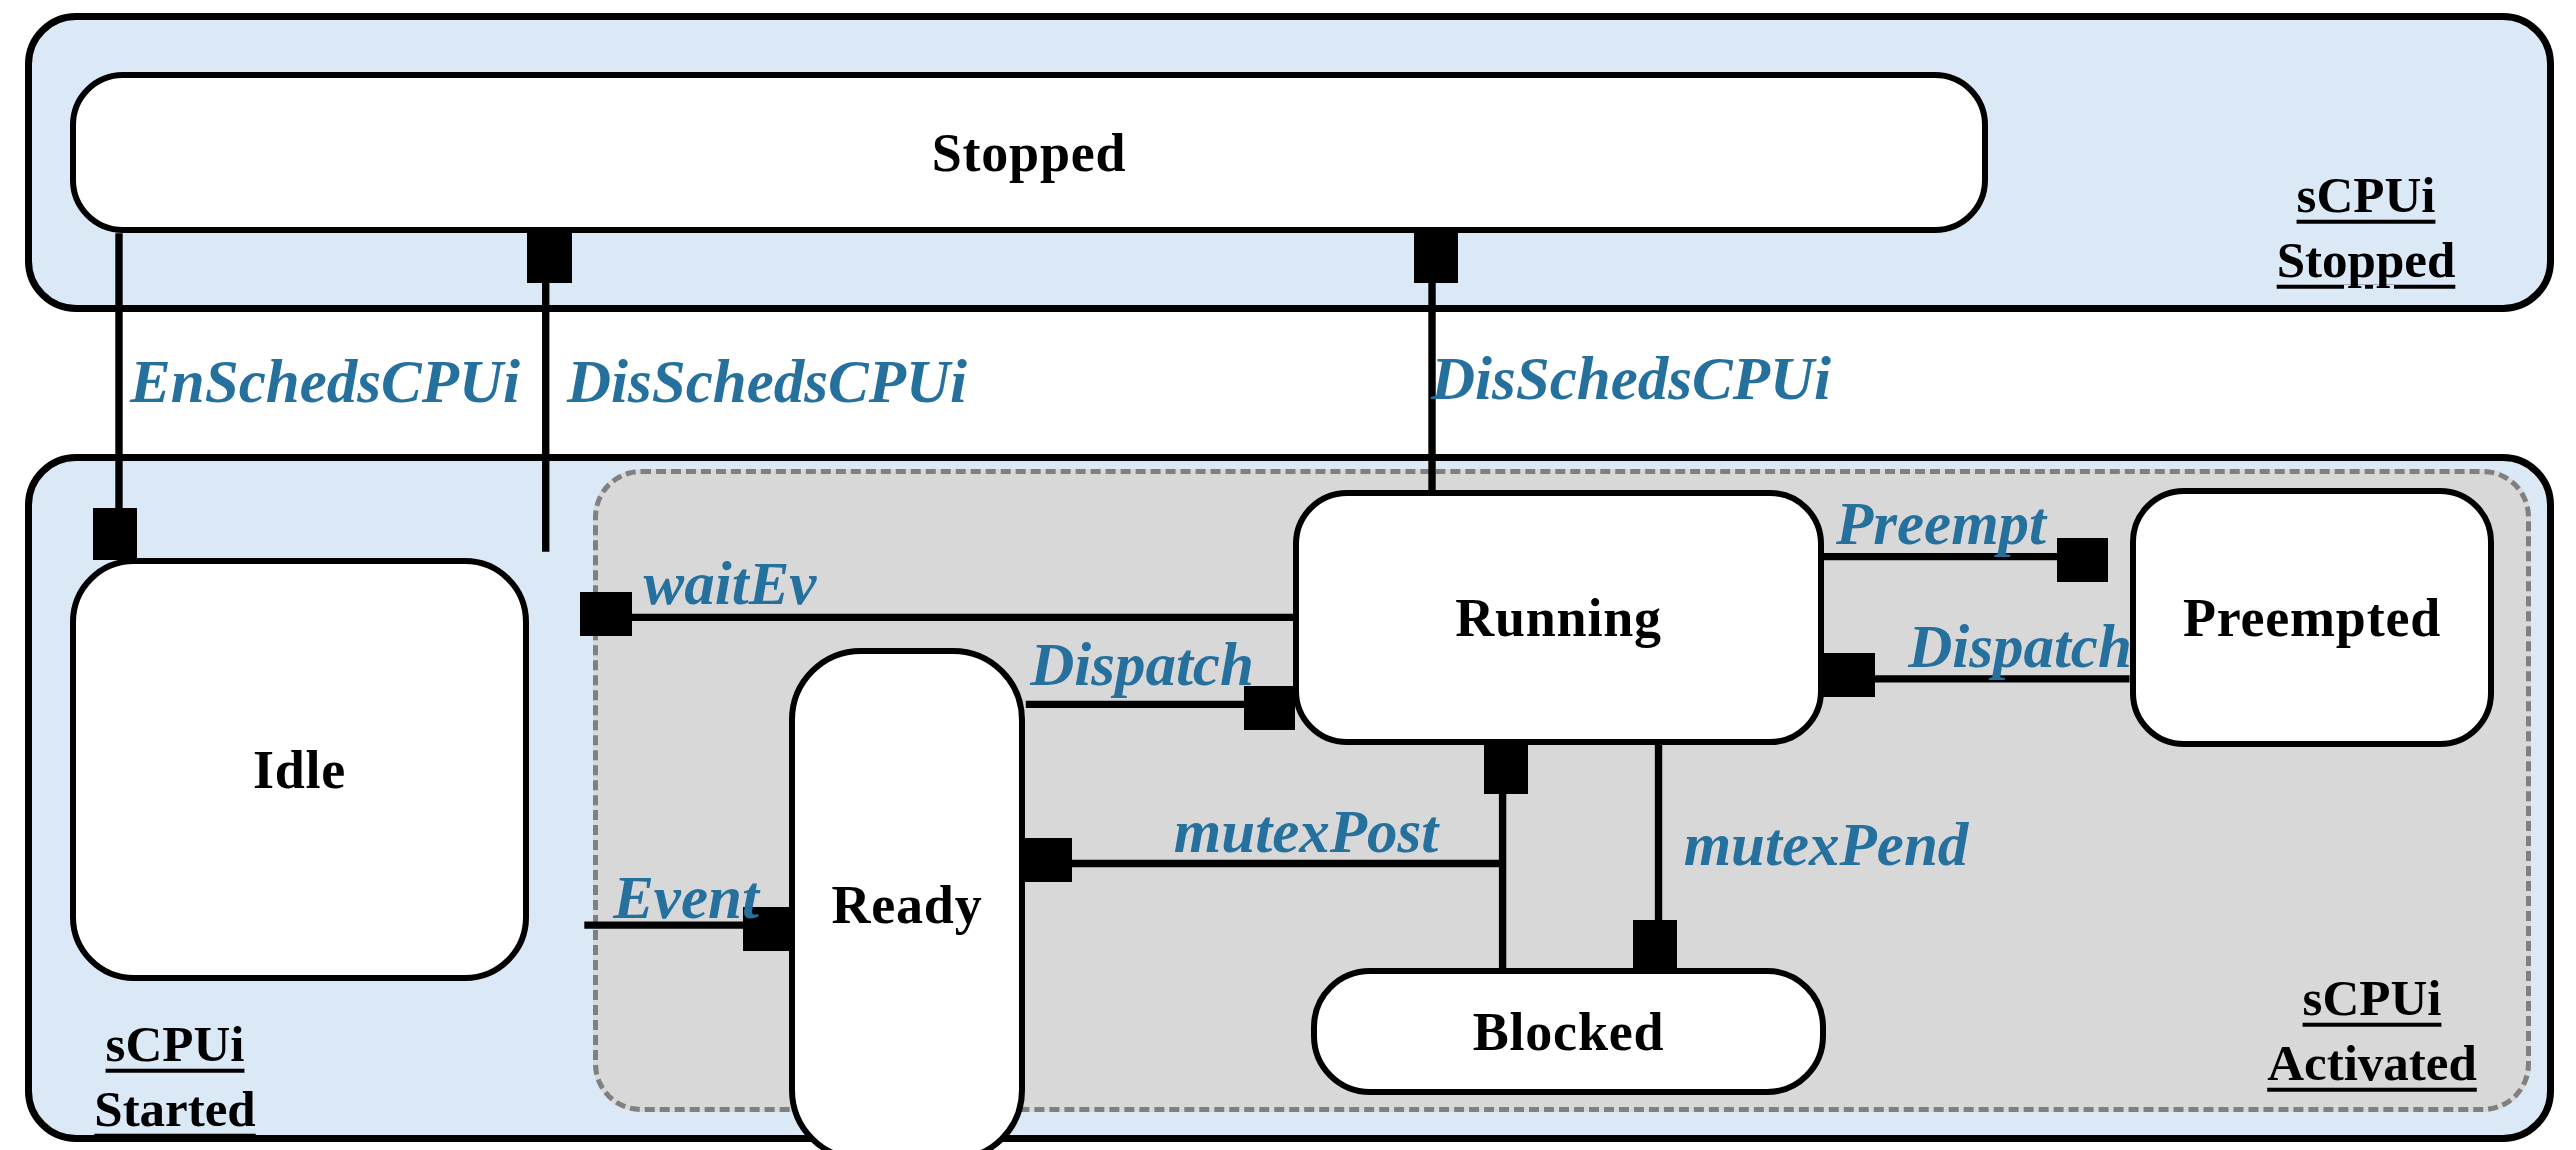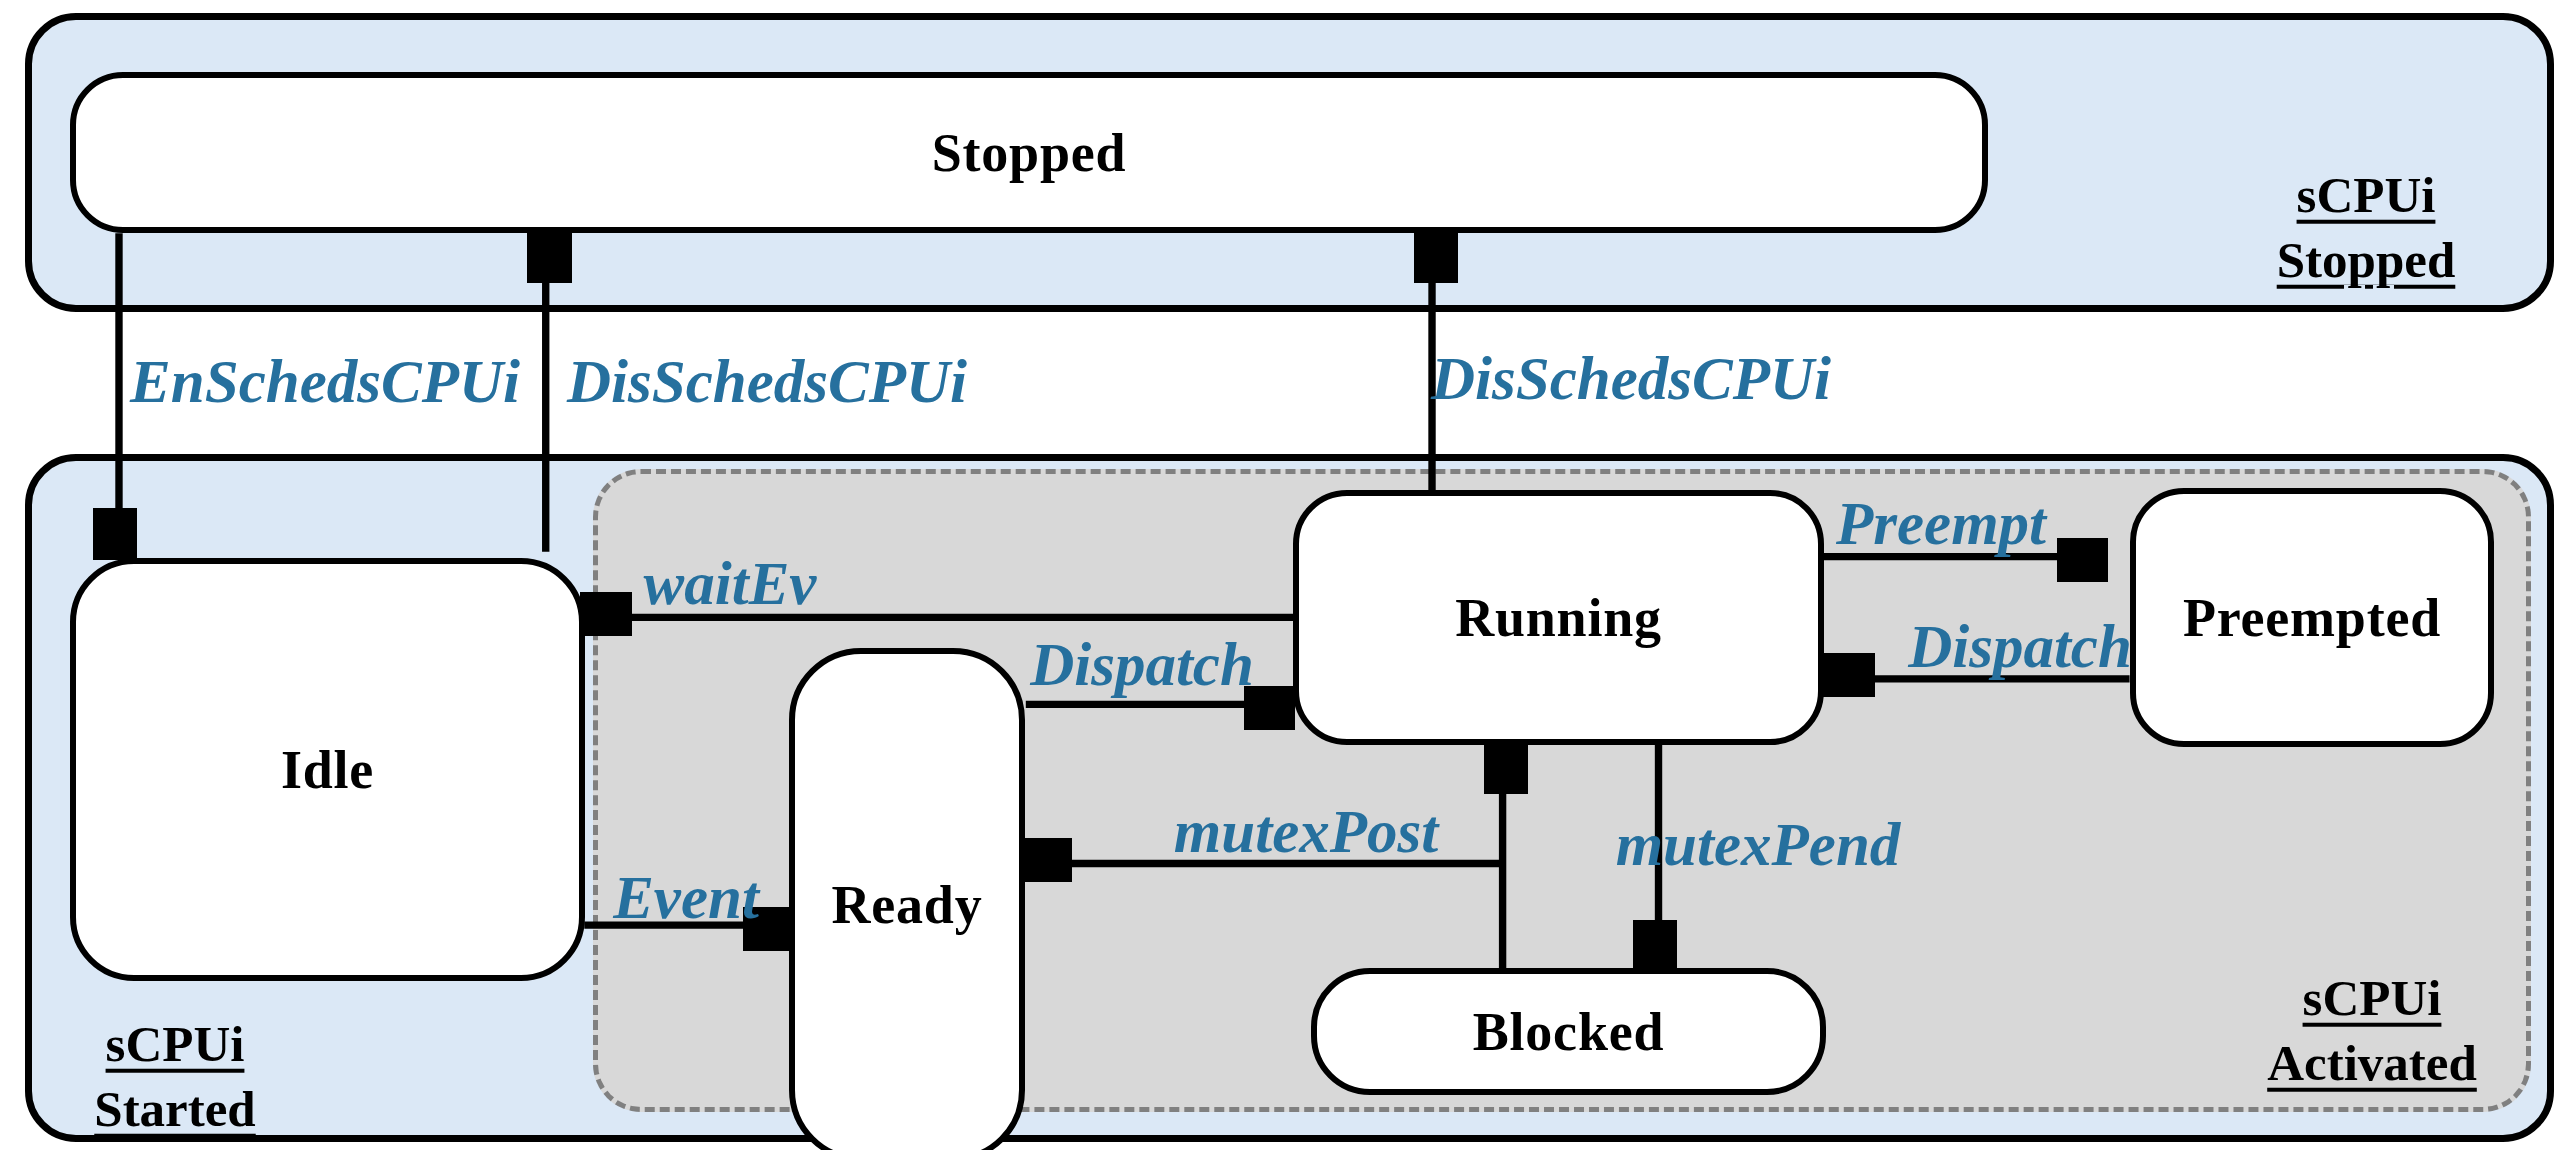--- a/index.html
+++ b/index.html
@@ -59,21 +59,21 @@
   <div class="region" style="left:24.6px; top:13px; width:2529px; height:299px;"></div>
 
   <div class="region" style="left:24.6px; top:454px; width:2529px; height:688px;"></div>
 
   <div class="region activated" style="left:593px; top:469px; width:1938px; height:643px;"></div>
 
   <div class="state" style="left:70px; top:72px; width:1918px; height:161px; border-radius:53px;">
     <span>Stopped</span>
   </div>
 
-  <div class="state" style="left:70px; top:558px; width:515px; height:423px; border-radius:64px;">
+  <div class="state" style="left:70px; top:558px; width:459px; height:423px; border-radius:64px;">
     <span>Idle</span>
   </div>
 
   <div class="state" style="left:789px; top:648px; width:236px; height:514px; border-radius:72px;align-items:center;">
     <span>Ready</span>
   </div>
 
   <div class="state" style="left:1293px; top:490px; width:531px; height:255px; border-radius:54px;">
     <span>Running</span>
   </div>
@@ -107,21 +107,21 @@
 
   <div class="t-label" style="left:325px;  top:382px;">EnSchedsCPUi</div>
   <div class="t-label" style="left:767px;  top:382px;">DisSchedsCPUi</div>
   <div class="t-label" style="left:1631px; top:379px;">DisSchedsCPUi</div>
   <div class="t-label" style="left:730px;  top:584px;">waitEv</div>
   <div class="t-label" style="left:686px;  top:898px;">Event</div>
   <div class="t-label" style="left:1142px; top:665px;">Dispatch</div>
   <div class="t-label" style="left:1941px; top:524px;">Preempt</div>
   <div class="t-label" style="left:2020px; top:647px;">Dispatch</div>
   <div class="t-label" style="left:1306px; top:832px;">mutexPost</div>
-  <div class="t-label" style="left:1758px; top:845px;">mutexPend</div>
+  <div class="t-label" style="left:1826px; top:845px;">mutexPend</div>
 
   <div class="region-label" style="left:2366px; top:228px;">
     <div>sCPUi</div>
     <div>Stopped</div>
   </div>
   <div class="region-label" style="left:175px; top:1077px;">
     <div>sCPUi</div>
     <div>Started</div>
   </div>
   <div class="region-label" style="left:2372px; top:1031px;">

